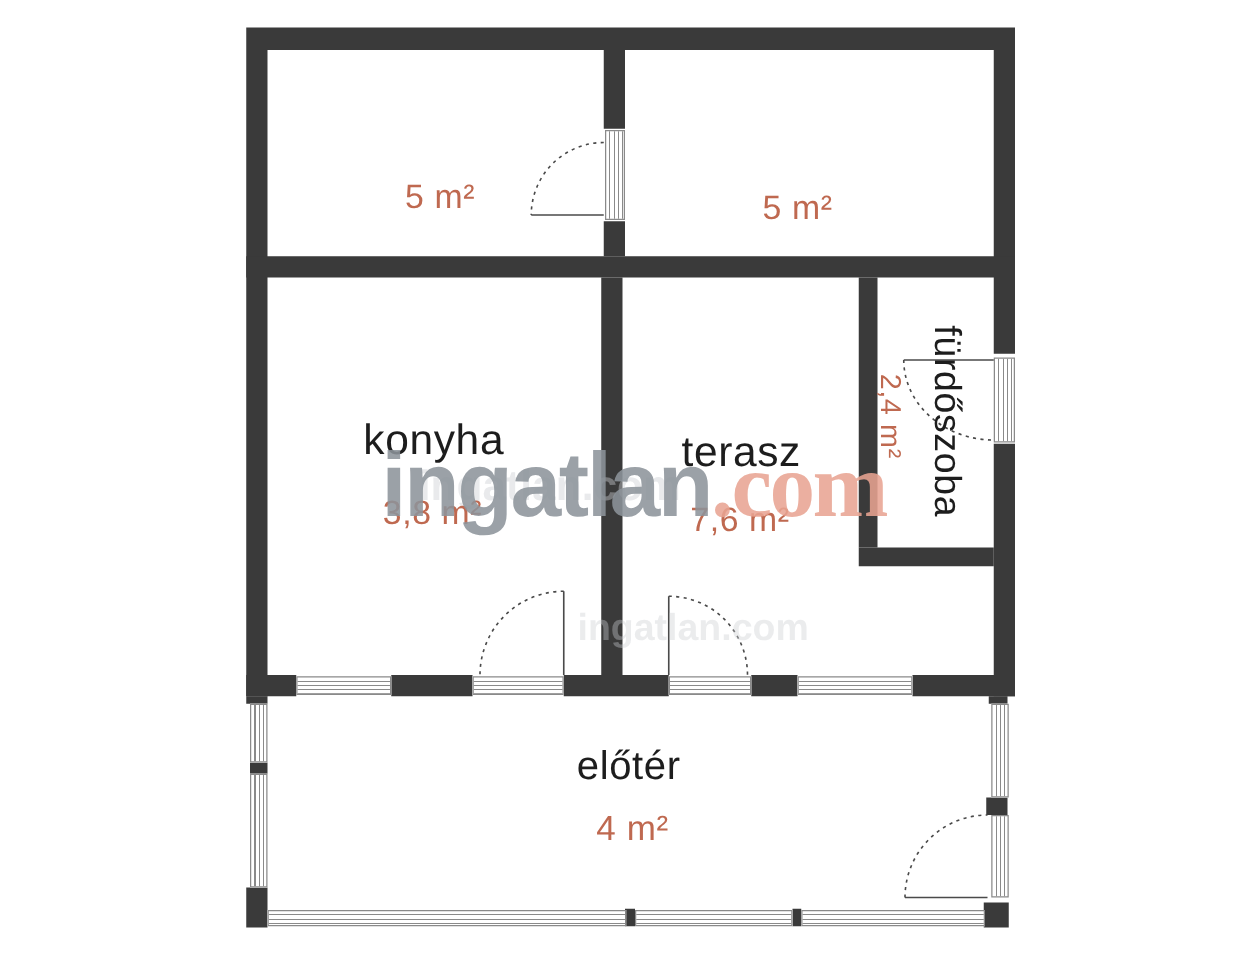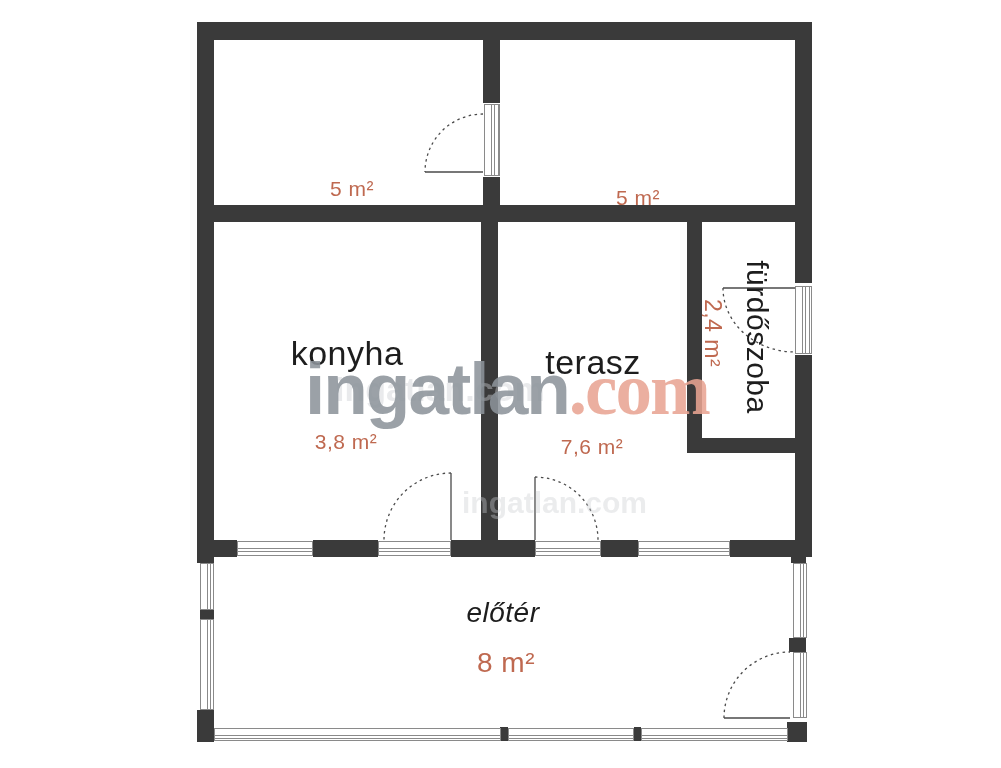--- a/index.html
+++ b/index.html
@@ -12,22 +12,22 @@
         font-family:"Liberation Sans","DejaVu Sans",sans-serif;}
   .wall{position:absolute;background:var(--wall);z-index:1;}
   .win{position:absolute;background-color:#fff;border:1px solid var(--frame);box-sizing:border-box;z-index:2;}
   .win.h{background-image:repeating-linear-gradient(to bottom,transparent 0,transparent 2.6px,var(--frame) 2.6px,var(--frame) 3.4px);}
   .win.v{background-image:repeating-linear-gradient(to right,transparent 0,transparent 2.6px,var(--frame) 2.6px,var(--frame) 3.4px);}
   svg.arcs{position:absolute;left:0;top:0;z-index:3;pointer-events:none;}
   .lbl{position:absolute;transform:translate(-50%,-50%);white-space:nowrap;z-index:5;
        font-weight:500;color:var(--room-name);letter-spacing:0.5px;}
   .lbl.area{color:var(--area-accent);font-weight:500;}
   .lbl.rot{transform:translate(-50%,-50%) rotate(90deg);}
-  .name-34{font-size:34px;} .name-36{font-size:28px;font-style:italic;} .name-30{font-size:30px;}
-  .area-27{font-size:21px;margin-top:31px;} .area-23{font-size:23px;} .area-28{font-size:28px;}
+  .name-34{font-size:34px;} .name-36{font-size:32px;} .name-30{font-size:30px;}
+  .area-27{font-size:27px;} .area-23{font-size:23px;} .area-28{font-size:28px;}
   .wm{position:absolute;left:305px;top:352px;z-index:6;font-size:73px;font-weight:700;
       letter-spacing:-2px;color:var(--watermark-gray);opacity:.87;line-height:1;white-space:nowrap;}
   .wm .dot{color:var(--watermark-accent);font-family:Liberation Serif, serif;}
   .ghost{position:absolute;z-index:4;font-weight:700;color:var(--ghost);white-space:nowrap;line-height:1;}
   .ghost.g1{left:335px;top:372px;font-size:34px;opacity:.42;}
   .ghost.g2{left:462px;top:488px;font-size:30px;opacity:.38;}
 </style>
 </head>
 <body>
 
@@ -98,17 +98,17 @@
   <div class="lbl name-34" style="left:347px;top:353px">konyha</div>
   <div class="lbl area area-27" style="left:346px;top:411px">3,8 m²</div>
 
   <div class="lbl name-34" style="left:593px;top:362px">terasz</div>
   <div class="lbl area area-27" style="left:592px;top:416px">7,6 m²</div>
 
   <div class="lbl rot name-30" style="left:757px;top:337px">fürdőszoba</div>
   <div class="lbl rot area area-23" style="left:712px;top:333px">2,4 m²</div>
 
   <div class="lbl name-36" style="left:503px;top:613px">előtér</div>
-  <div class="lbl area area-28" style="left:506px;top:663px">8 m²</div>
+  <div class="lbl area area-28" style="left:506px;top:663px">4 m²</div>
 
   <div class="wm"><span>ingatlan</span><span class="dot">.com</span></div>
 
 </div>
 
 </body></html>

